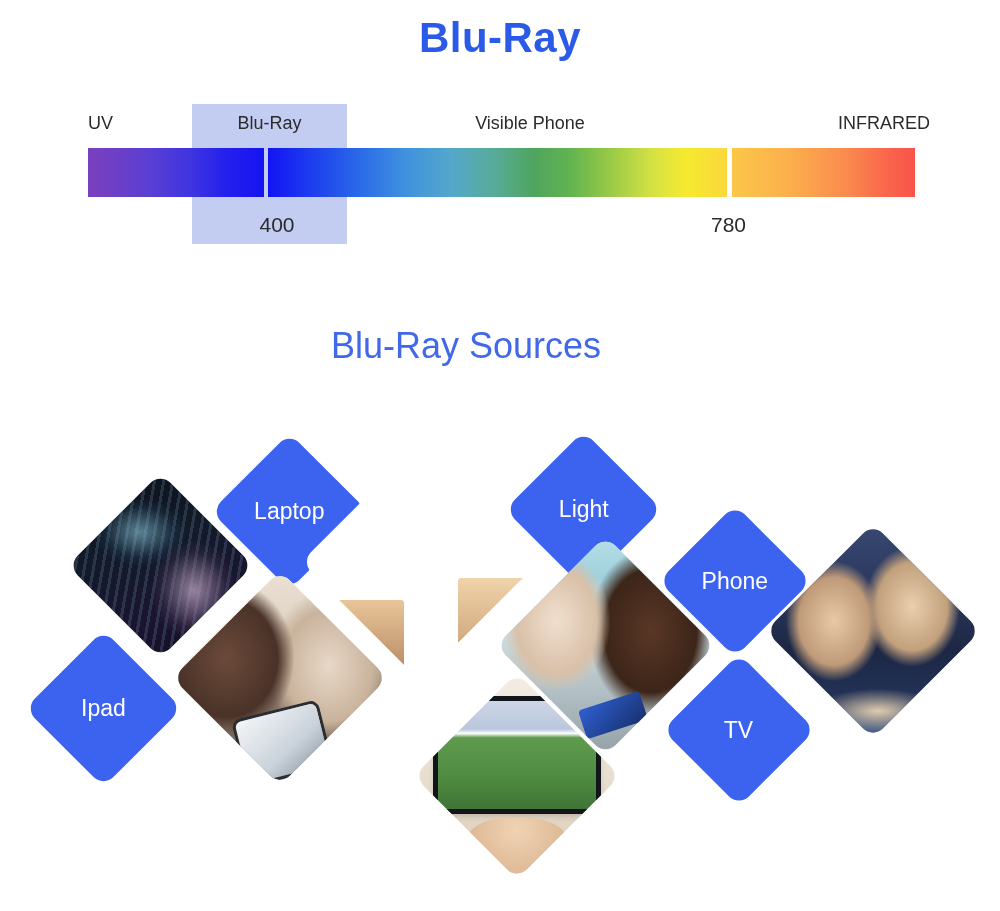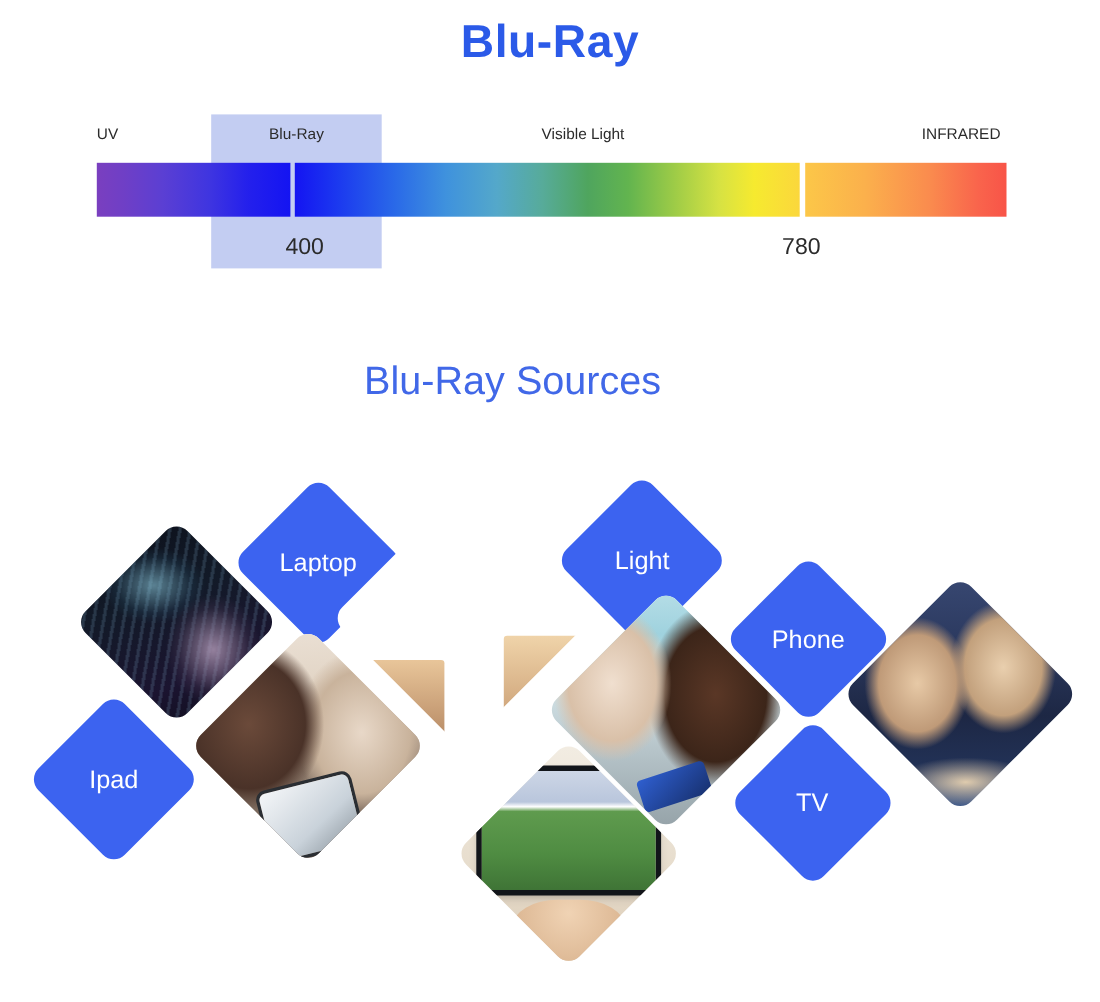--- a/index.html
+++ b/index.html
@@ -23,21 +23,21 @@
   
   #spectrum{position:absolute;left:0;top:0;width:1000px;height:270px;}
 
   #bluray-highlight{
     position:absolute;left:192px;top:104px;width:155px;height:140px;
     background:#c3cdf2;
   }
 
   .spec-label{
     position:absolute;
-    font-size:14px;color:#2b2b2b;
+    font-size:18px;color:#2b2b2b;
     white-space:nowrap;
     line-height:1;
   }
   #label-uv{left:88px;top:114px;}
   #label-bluray{left:192px;top:114px;width:155px;text-align:center;}
   #label-visible{left:430px;top:114px;width:200px;text-align:center;}
   #label-infrared{left:838px;top:114px;}
 
   .spec-sub{
     position:absolute;
@@ -190,21 +190,21 @@
   <div id="spectrum">
 
     <div id="bluray-highlight"></div>
 
     <div class="bar-seg" id="bar-left"></div>
     <div class="bar-seg" id="bar-mid"></div>
     <div class="bar-seg" id="bar-right"></div>
 
     <div class="spec-label" id="label-uv">UV</div>
     <div class="spec-label" id="label-bluray">Blu-Ray</div>
-    <div class="spec-label" id="label-visible">Visible Light</div>
+    <div class="spec-label" id="label-visible">Visible Phone</div>
     <div class="spec-label" id="label-infrared">INFRARED</div>
 
     <div class="spec-sub" id="value-400">400</div>
     <div class="spec-sub" id="value-780">780</div>
   </div>
 
   <div id="sources-title">Blu-Ray Sources</div>
 
   <div id="diamond-grid">
 

